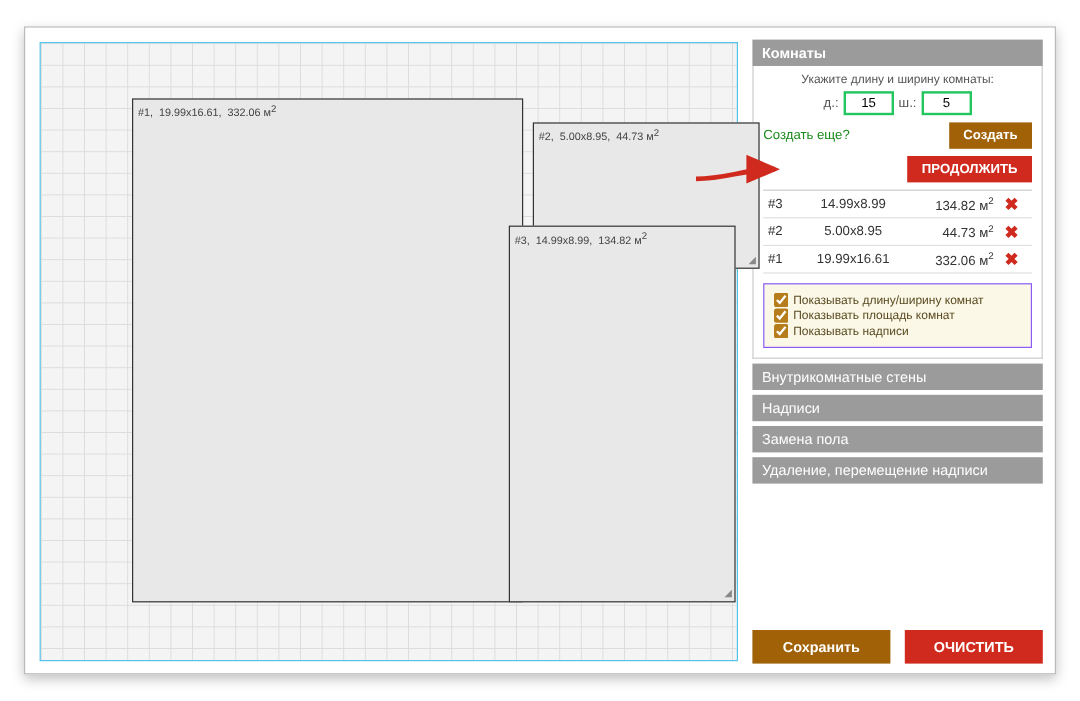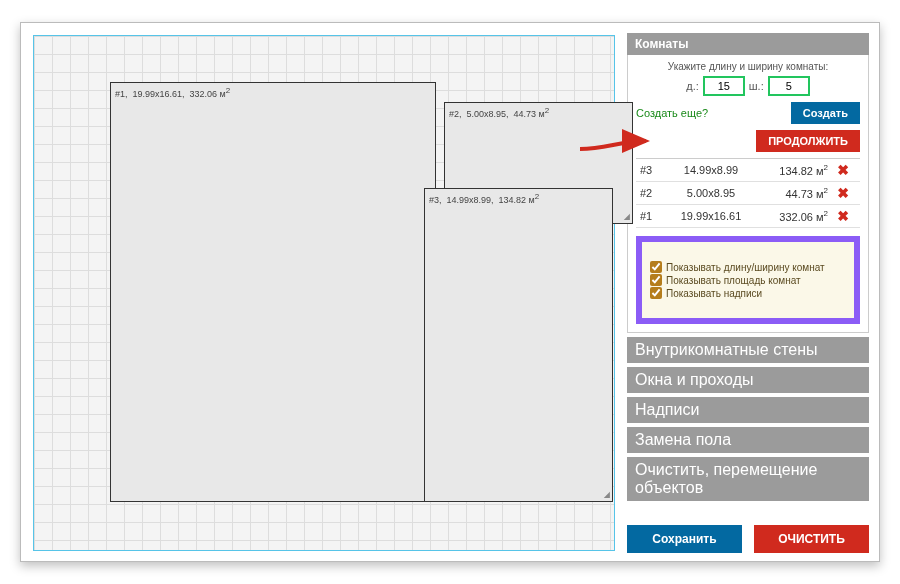--- a/index.html
+++ b/index.html
@@ -107,21 +107,21 @@
     text-decoration: none;
   }
   .btn {
     border: none;
     color: #fff;
     font-size: 11px;
     padding: 5px 12px;
     cursor: pointer;
     font-weight: bold;
   }
-  .btn-green { background: #0369a1; }
+  .btn-green { background: #a16207; }
   .btn-red { background: #d02a1e; text-transform: uppercase; }
   .continue-wrap { text-align: right; position: relative; }
   .arrow {
     position: absolute;
     left: -60px;
     top: 50%;
     transform: translateY(-50%);
     pointer-events: none;
   }
   
@@ -144,33 +144,33 @@
     width: 18px;
     color: #d02a1e;
     font-weight: bold;
     font-size: 14px;
     text-align: center;
     cursor: pointer;
   }
   
   .checks {
     margin-top: 8px;
-    padding: 18px 8px;
-    border: 6px solid #8b5cf6;
+    padding: 6px 8px;
+    border: 1px solid #8b5cf6;
     background: #fbf8e8;
     font-size: 10px;
     color: #5a4a20;
   }
   .checks label { display: flex; align-items: center; gap: 4px; margin: 1px 0; }
   .checks input { accent-color: #b57d1b; width: 12px; height: 12px; }
   
   .panel-collapsed {
     background: #9b9b9b;
     color: #fff;
-    font-size: 16px;
+    font-size: 12px;
     padding: 4px 8px;
     margin-top: 4px;
     font-weight: normal;
     cursor: pointer;
   }
   
   .footer {
     margin-top: auto;
     display: flex;
     justify-content: space-between;
@@ -257,24 +257,23 @@
           </label>
           <label>
             <input type="checkbox" checked="" style=""> 
             <span>Показывать надписи</span>
           </label>
         </div>
     </div>
 
     <div id="collapsed-panels">
         <div class="panel-collapsed">Внутрикомнатные стены</div>
-        <div class="panel-collapsed">Окна и проходы</div>
         <div class="panel-collapsed">Надписи</div>
         <div class="panel-collapsed">Замена пола</div>
-        <div class="panel-collapsed">Очистить, перемещение объектов</div>
+        <div class="panel-collapsed">Удаление, перемещение надписи</div>
       </div>
 
     <div class="footer">
       <button class="btn btn-green btn-wide">Сохранить</button>
       <button class="btn btn-red btn-wide">Очистить</button>
     </div>
 
   </div>
 </div>
 

